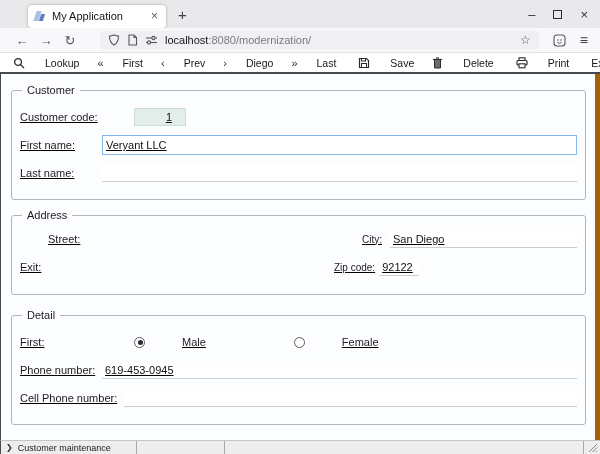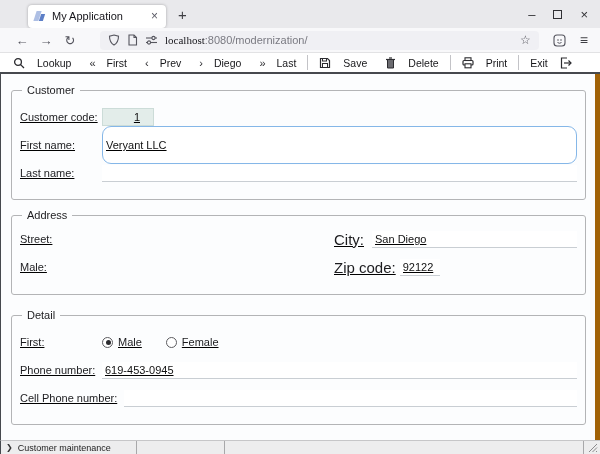--- a/index.html
+++ b/index.html
@@ -22,52 +22,52 @@
   .win-controls span { font-size:13px; color:#303034; line-height:1; }
   .maxbox { width:9px; height:9px; border:1.2px solid #303034; display:inline-block; }
 
   
   .navbar { height:25px; background:#f8f8fa; border-bottom:1px solid #e2e2e4; display:flex; align-items:center; flex-shrink:0; padding:0 10px; }
   .nav-btn { font-size:13px; color:#55555e; width:24px; text-align:center; }
   .urlbar { height:19px; flex:1; margin-left:18px; margin-right:14px; background:#f0f0f4; border-radius:4px;
             display:flex; align-items:center; padding:0 8px; gap:7px; }
   .urlbar svg { flex-shrink:0; }
   .url-text { font-size:11px; white-space:nowrap; overflow:hidden; flex:1; }
-  .url-text .host { color:#15141a;font-family:Liberation Serif, serif; }
+  .url-text .host { color:#15141a; }
   .url-text .rest { color:#7a7a82; }
   .star { font-size:12px; color:#55555e; }
   .nav-right { display:flex; align-items:center; gap:14px; padding-right:2px; }
   .menu-icon { font-size:14px; color:#3f3f44; }
 
   
   .toolbar { height:21px; background:#ffffff; border-bottom:2px solid #46494e; display:flex; align-items:center; flex-shrink:0; padding-left:4px; }
-  .tb-btn { display:flex; align-items:center; gap:12px; font-size:10.5px; color:#17171a; padding:0 9px; height:16px; white-space:nowrap; }
+  .tb-btn { display:flex; align-items:center; gap:20px; font-size:10.5px; color:#17171a; padding:0 9px; height:16px; white-space:nowrap; }
   .tb-btn .glyph { font-size:11px; color:#2c2c30; letter-spacing:-1px; }
   .tb-sep { width:1px; height:15px; background:#c3c3c7; margin:0 2px; }
   .tb-btn svg { flex-shrink:0; }
 
   
   .content { flex:1; background:#fcfdfe; border-left:1px solid #46494e; margin-right:5px; overflow:hidden;text-decoration:underline; }
   .fieldset { border:1px solid #b3b4b6; border-radius:3px; margin:0 9px 0 10px; position:relative; background:#fcfdfe; }
   .fs-customer { height:110px; margin-top:16px; }
   .fs-address  { height:80px;  margin-top:15px; }
   .fs-detail   { height:110px; margin-top:20px; }
   .legend { position:absolute; top:-7px; left:10px; background:#fcfdfe; padding:0 5px; font-size:11px; color:#1c1c1f; line-height:13px; }
   .frow { display:flex; align-items:center; height:28px; padding:0 8px; }
-  .frow.first { margin-top:12px; }
-  .frow.firstA { margin-top:9px; }
+  .frow.first { margin-top:12px;gap:32px; }
+  .frow.firstA { margin-top:9px;margin-left:28px; }
   .flabel { width:82px; flex-shrink:0; font-size:11px; color:#1c1c1f; }
   .flabel.wide { width:104px; }
   .col1 { width:308px; display:flex; align-items:center; flex-shrink:0; }
-  .flabel2 { font-size:15px; color:#1c1c1f; margin-left:6px; flex-shrink:0; }
+  .flabel2 { font-size:10px; color:#1c1c1f; margin-left:6px; flex-shrink:0; }
   input.fld { font-family:"Liberation Sans",sans-serif; font-size:11px; color:#111; height:17px;
               background:#ffffff; border:none; border-bottom:1px solid #c9ced3; outline:none; padding:0 3px; }
   input.grow { flex:1; min-width:0; }
   input.code { width:52px; background:#e3edea; border:1px solid #ccdcd8; text-align:right; padding-right:13px; height:18px; }
-  input.focus { flex:1; border:1.5px solid #85b7e8; border-radius:9px; height:38px; }
+  input.focus { flex:1; border:1.5px solid #85b7e8; border-radius:0; height:20px; }
   input.street { width:222px; }
   input.state { width:117px; }
   input.zip { width:40px; margin-left:4px; }
   .radio { width:11px; height:11px; border:1px solid #5c5c60; border-radius:50%; background:#fff; display:inline-block; position:relative; flex-shrink:0; }
   .radio.checked::after { content:''; position:absolute; left:2.5px; top:2.5px; width:5px; height:5px; background:#2a2a2e; border-radius:50%; }
   .radio-label { font-size:11px; color:#1c1c1f; margin-left:5px; }
   .radio-gap { width:24px; }
 
   
   .statusbar { height:14px; background:#ededee; border-top:1px solid #c6c6c8; border-left:1px solid #46494e;
@@ -216,21 +216,21 @@
       <span class="legend">Address</span>
       <div class="frow firstA">
         <div class="col1">
           <span class="flabel">Street:</span>
         </div>
         <span class="flabel2">City:</span>
         <input class="fld grow" style="margin-left: 8px;" value="San Diego">
       </div>
       <div class="frow">
         <div class="col1">
-          <span class="flabel">Male:</span>
+          <span class="flabel">Exit:</span>
         </div>
         <span class="flabel2">Zip code:</span>
         <input class="fld zip" value="92122" style="">
       </div>
     </div>
 
     <div class="fieldset fs-detail">
       <span class="legend">Detail</span>
       <div class="frow first">
         <span class="flabel">First:</span>

